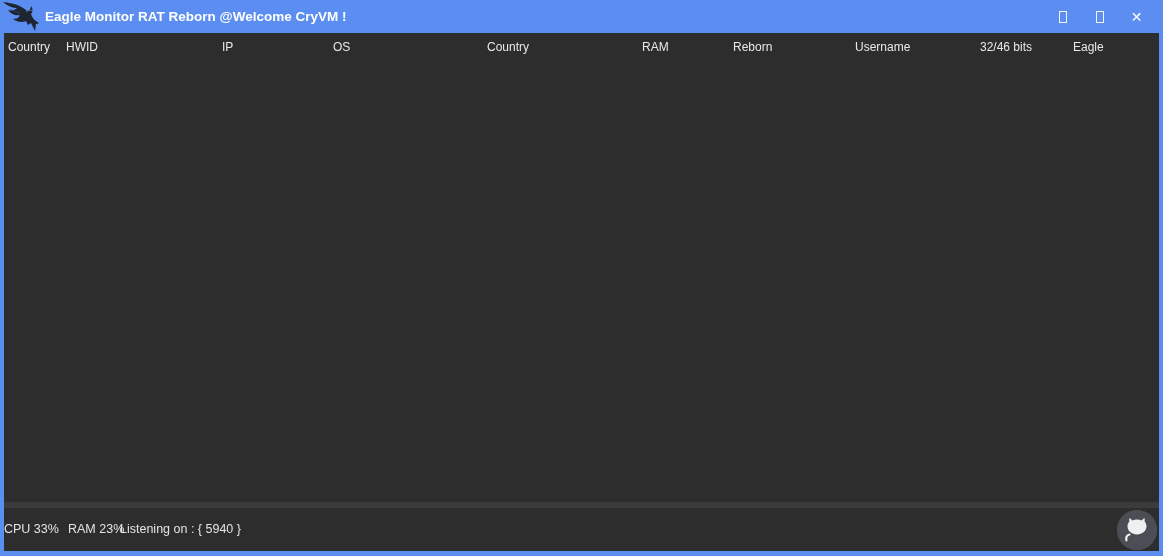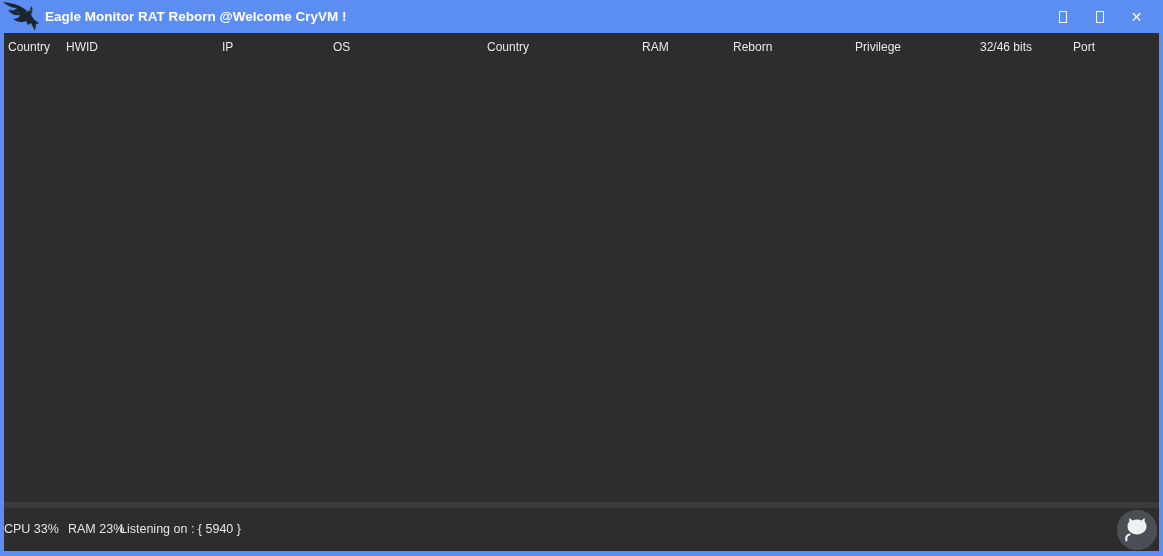--- a/index.html
+++ b/index.html
@@ -179,23 +179,23 @@
   <div class="client">
 
     <div class="list-header">
       <span class="col-label" style="left:4px">Country</span>
       <span class="col-label" style="left:62px">HWID</span>
       <span class="col-label" style="left:218px">IP</span>
       <span class="col-label" style="left:329px">OS</span>
       <span class="col-label" style="left:483px">Country</span>
       <span class="col-label" style="left:638px">RAM</span>
       <span class="col-label" style="left:729px">Reborn</span>
-      <span class="col-label" style="left:851px">Privilege</span>
+      <span class="col-label" style="left:851px">Username</span>
       <span class="col-label" style="left:976px">32/46 bits</span>
-      <span class="col-label" style="left:1069px">Port</span>
+      <span class="col-label" style="left:1069px">Eagle</span>
     </div>
 
     <div class="list-body"></div>
 
     <div class="hscroll-strip"></div>
 
     <div class="statusbar">
       <span class="status-text status-cpu">CPU 33%</span>
       <span class="status-text status-ram">RAM 23%</span>
       <span class="status-text status-listening">Listening on : { 5940 }</span>

